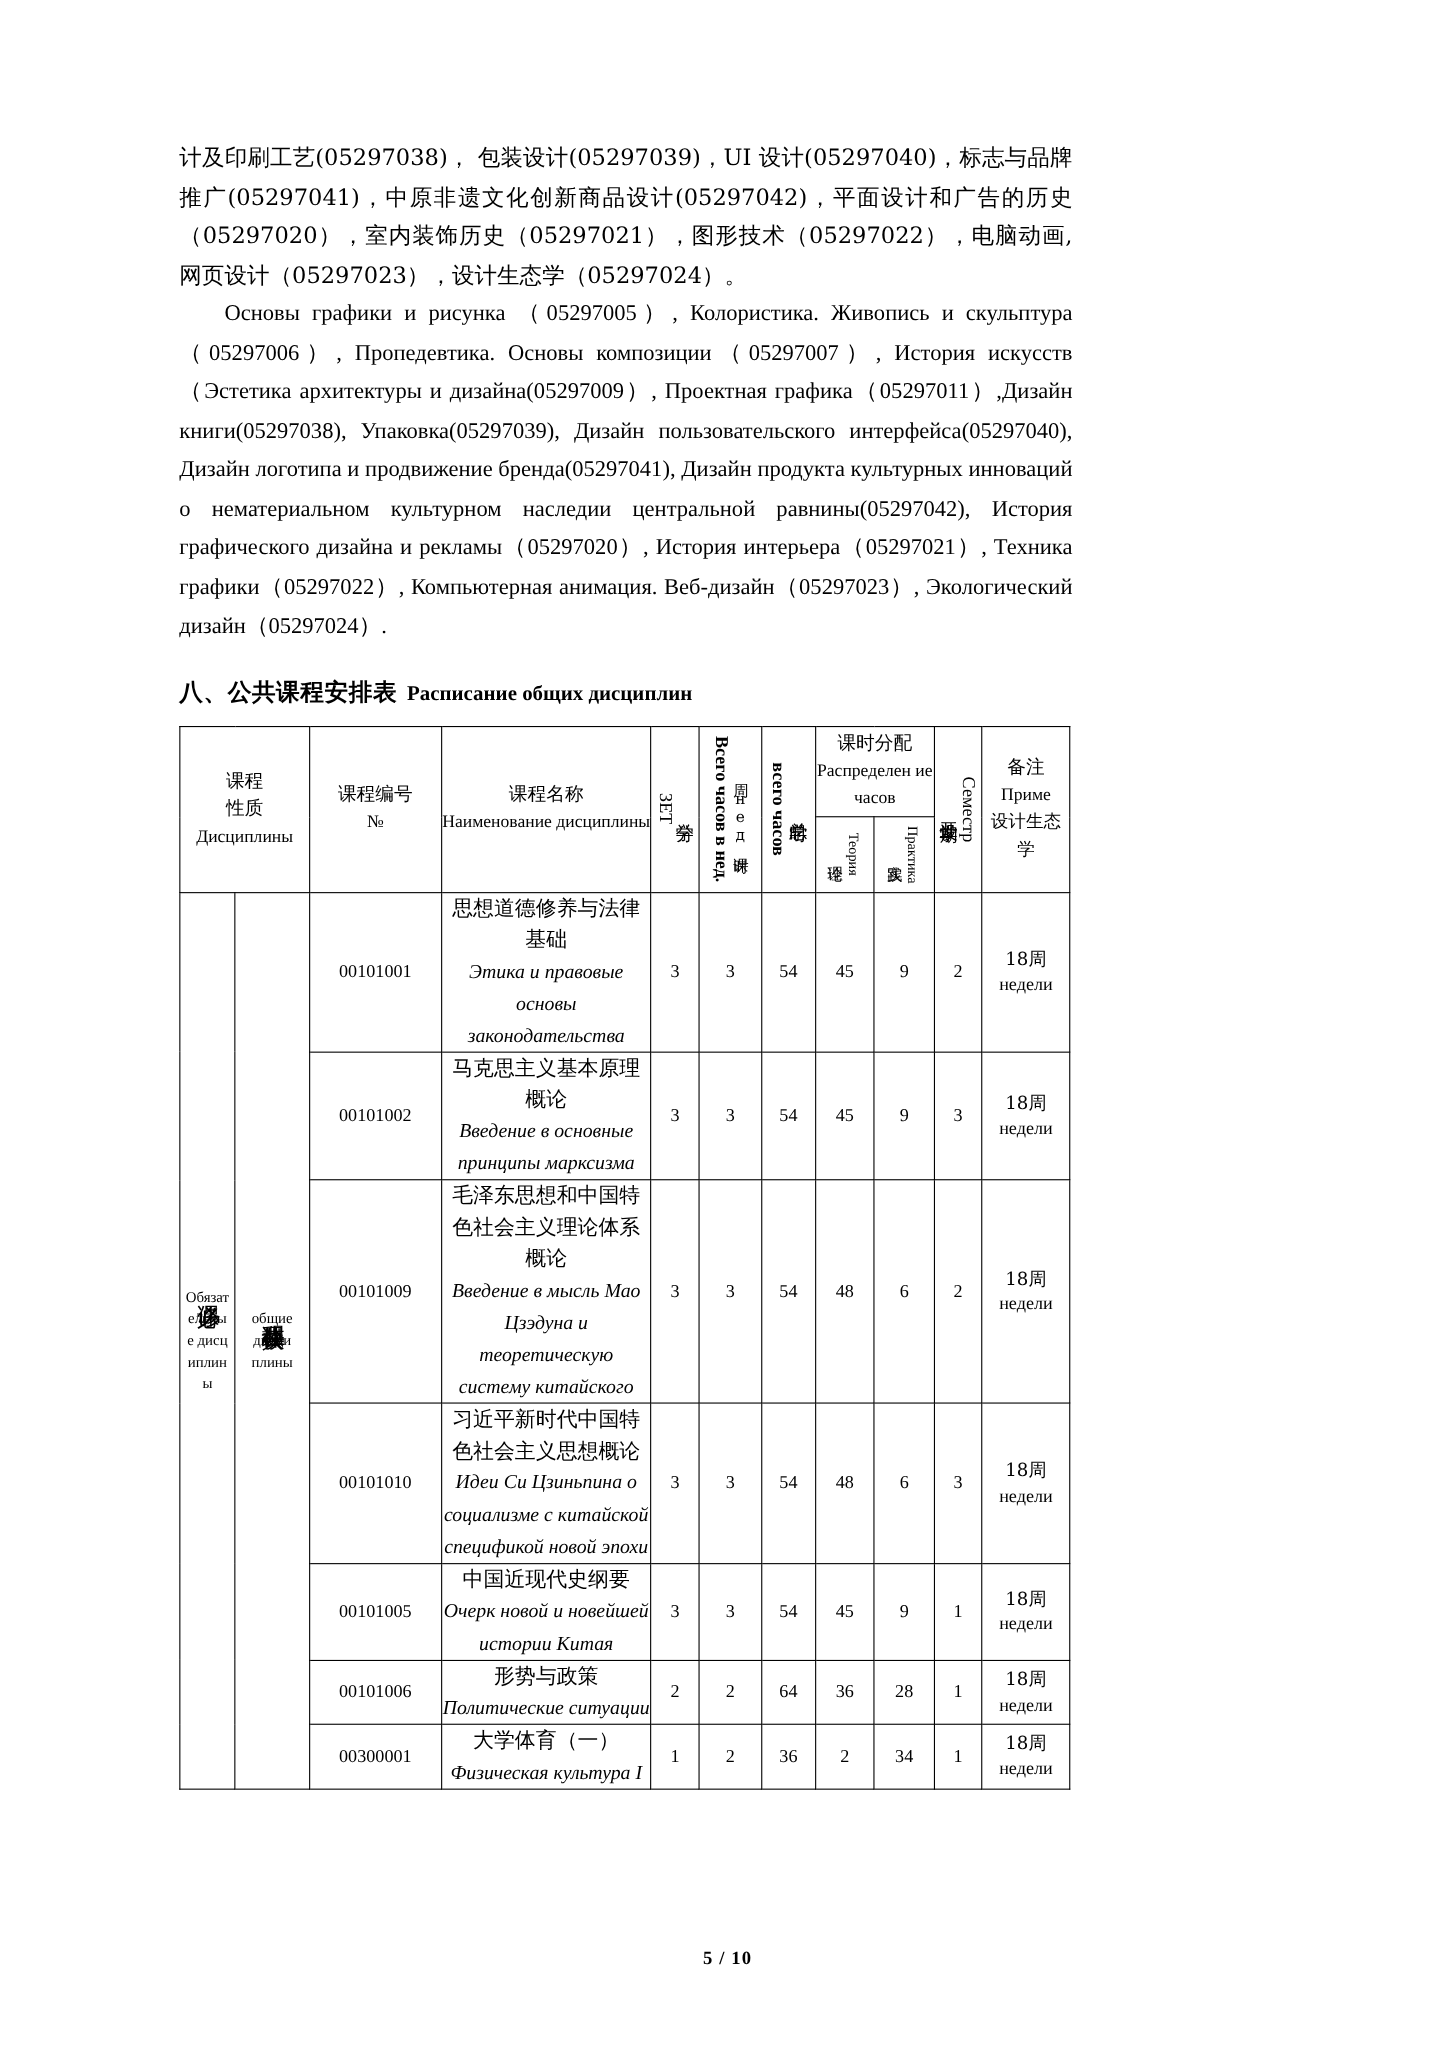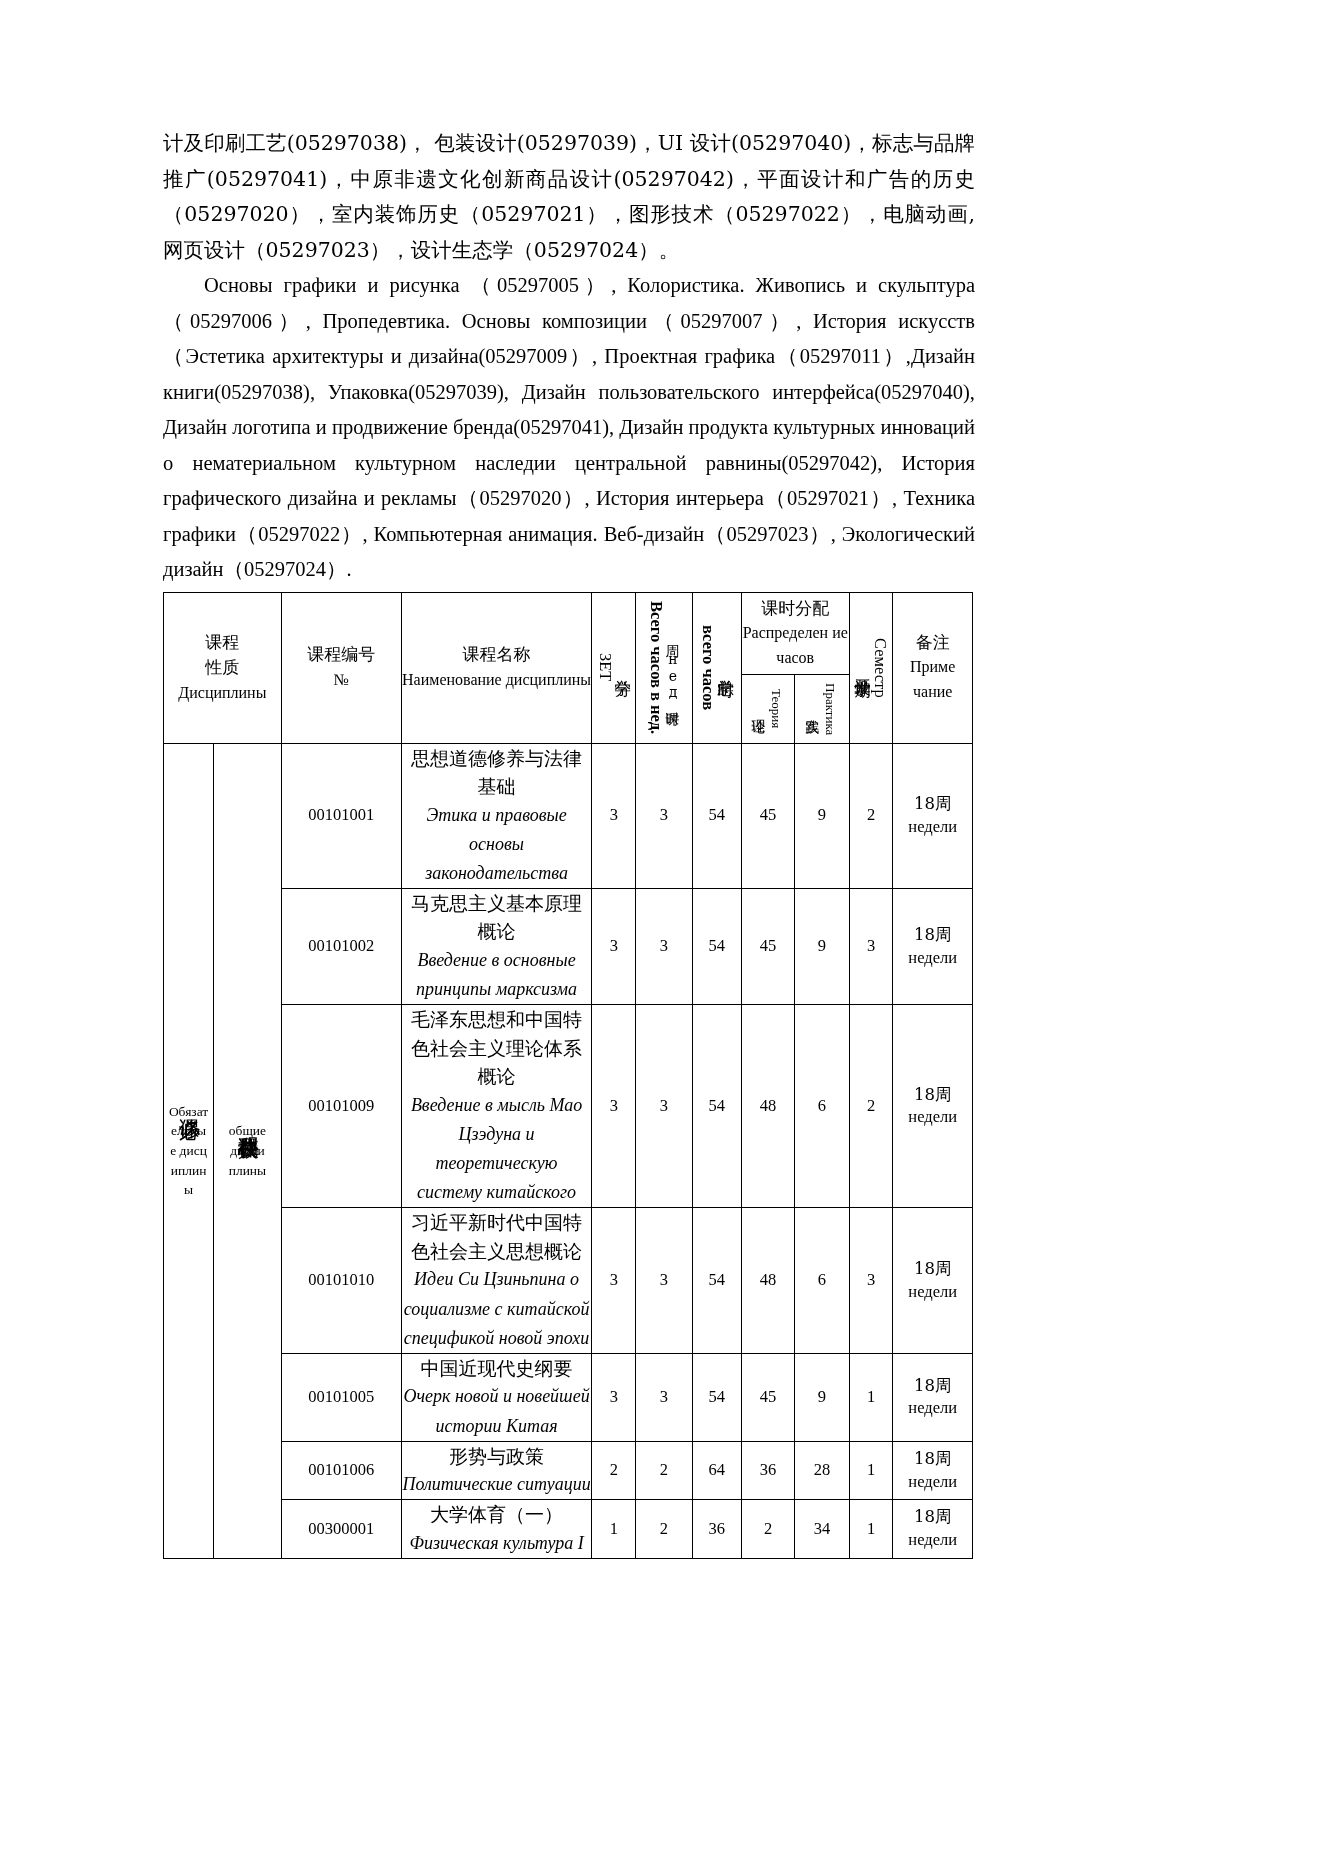--- a/index.html
+++ b/index.html
@@ -227,20 +227,23 @@
 </head>
 <body>
 
 <div class="page">
   <div class="content">
 
     <p class="para cjk">计及印刷工艺(05297038)， 包装设计(05297039)，UI 设计(05297040)，标志与品牌推广(05297041)，中原非遗文化创新商品设计(05297042)，平面设计和广告的历史（05297020），室内装饰历史（05297021），图形技术（05297022），电脑动画, 网页设计（05297023），设计生态学（05297024）。</p>
 
     <p class="para-ru para-indent">Основы графики и рисунка （05297005）, Колористика. Живопись и скульптура（05297006）, Пропедевтика. Основы композиции（05297007）, История искусств（Эстетика архитектуры и дизайна(05297009）, Проектная графика（05297011）,Дизайн книги(05297038), Упаковка(05297039), Дизайн пользовательского интерфейса(05297040), Дизайн логотипа и продвижение бренда(05297041), Дизайн продукта культурных инноваций о нематериальном культурном наследии центральной равнины(05297042), История графического дизайна и рекламы（05297020）, История интерьера（05297021）, Техника графики（05297022）, Компьютерная анимация. Веб-дизайн（05297023）, Экологический дизайн（05297024）.</p>
 
+    <div class="section-heading">
+      <span class="cn">八、公共课程安排表</span><span class="ru">Расписание общих дисциплин</span>
+    </div>
 
     <table class="sched">
       <colgroup>
         <col style="width:46px">
         <col style="width:62px">
         <col style="width:110px">
         <col style="width:175px">
         <col style="width:40px">
         <col style="width:52px">
         <col style="width:45px">
@@ -289,21 +292,21 @@
           </td>
           <td rowspan="2" class="hdr-cell">
             <div class="vert-wrap">
               <span class="vert-cn">开设学期</span>
               <span class="vert-ru">Семестр</span>
             </div>
           </td>
           <td rowspan="2" class="hdr-cell">
             <span class="hdr-cn">备注</span>
             <span class="hdr-ru">Приме</span>
-            <span class="hdr-ru">чание</span>
+            <span class="hdr-ru">设计生态学</span>
           </td>
         </tr>
         <tr>
           <td class="hdr-cell">
             <div class="vert-wrap" style="height:62px">
               <span class="vert-cn-small">理论</span>
               <span class="vert-small">Теория</span>
             </div>
           </td>
           <td class="hdr-cell">
@@ -451,13 +454,16 @@
           <td class="note-cell">
             <span class="nl">18周</span>
             <span class="nl2">недели</span>
           </td>
         </tr>
       </tbody>
     </table>
 
   </div>
 
+  <div class="footer">
+    <span>5 / 10</span>
+  </div>
 </div>
 
 </body></html>

